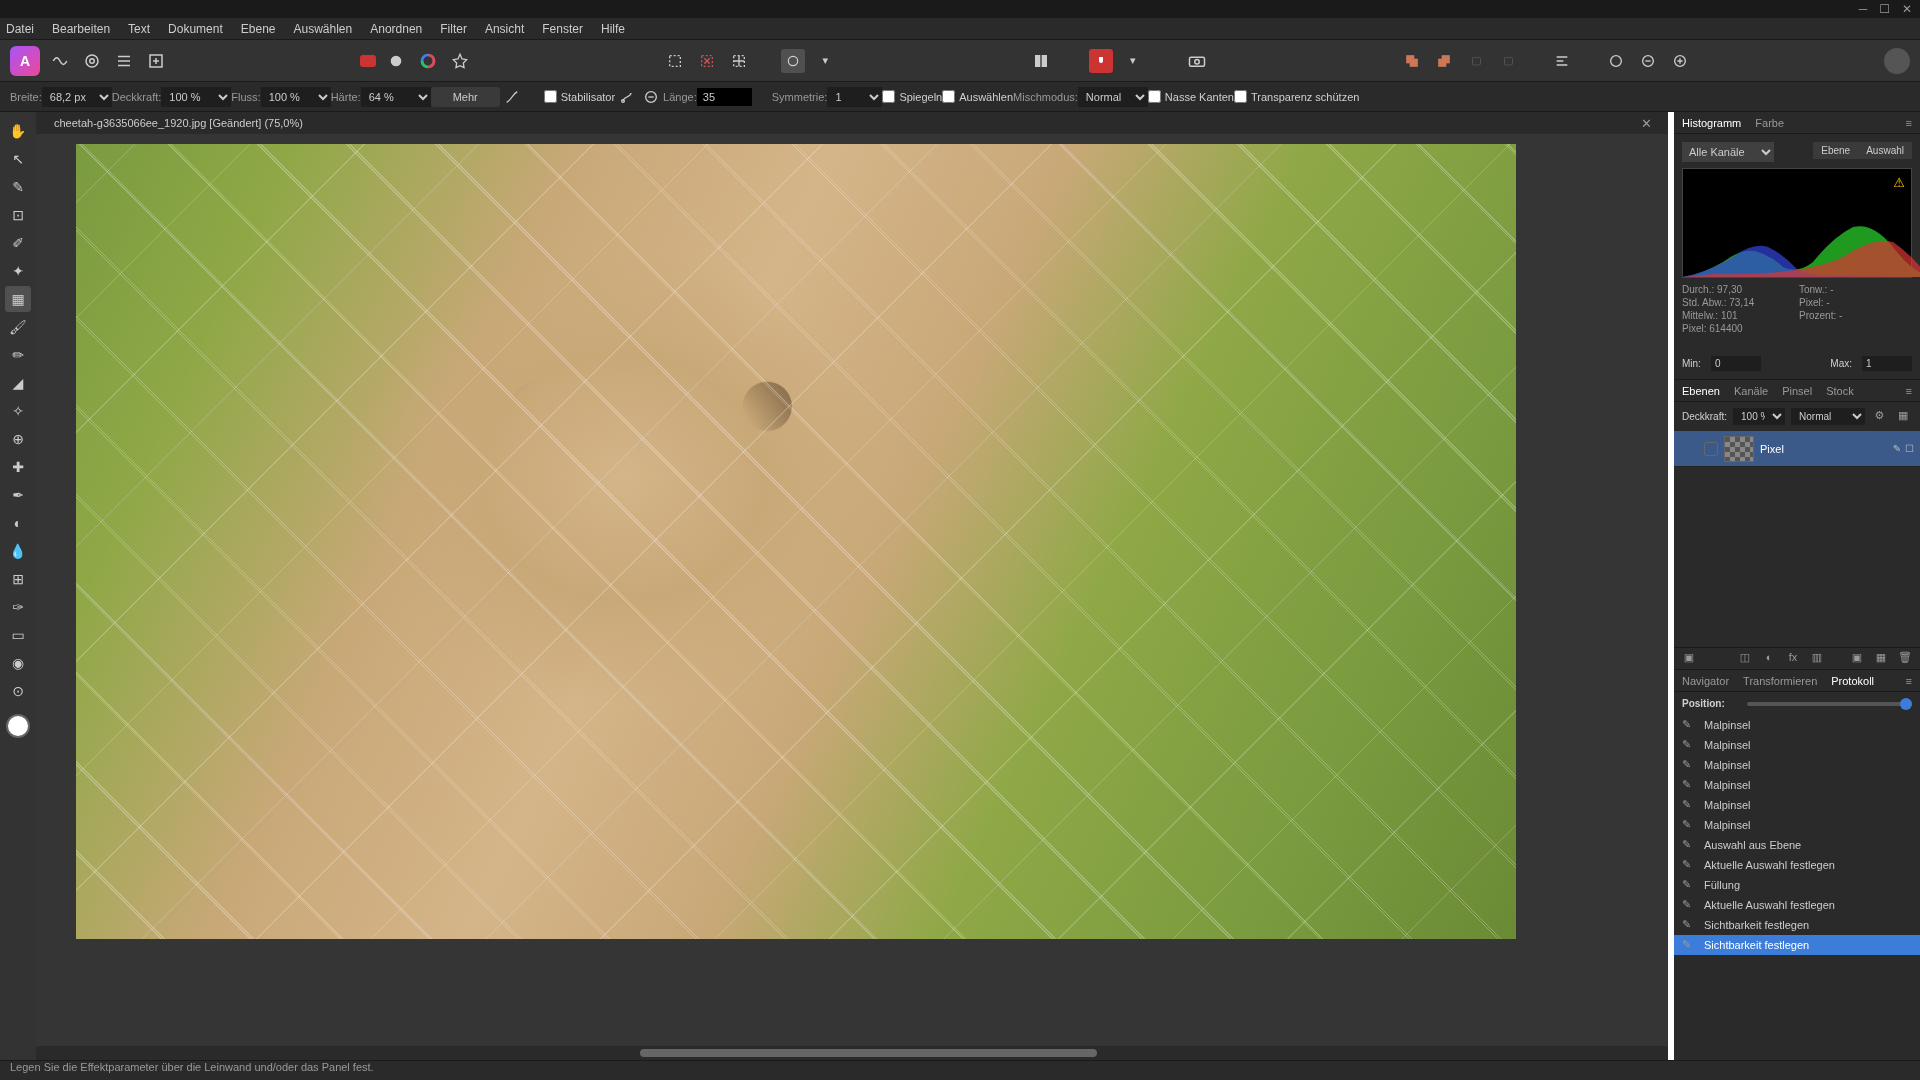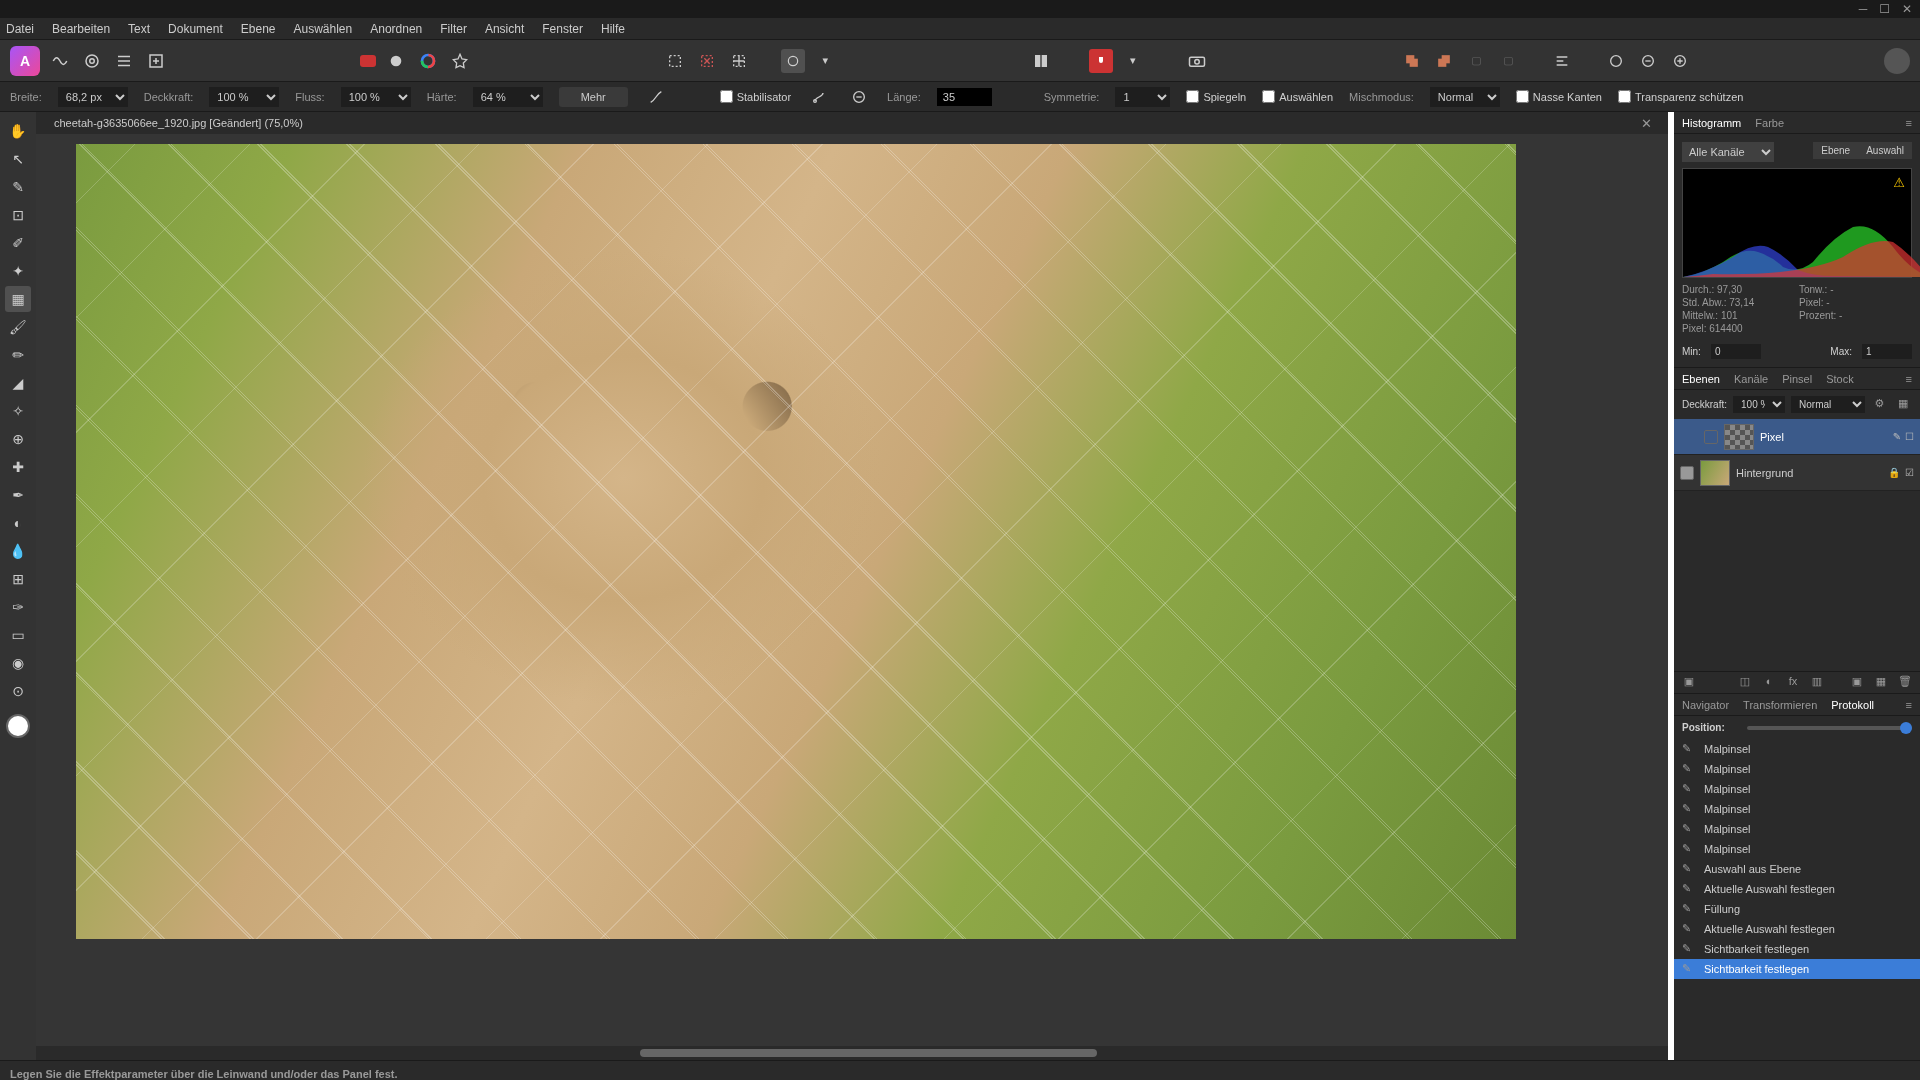--- a/index.html
+++ b/index.html
@@ -16,21 +16,21 @@
 
 .toolbar { height: 42px; background: #333; display: flex; align-items: center; padding: 0 10px; border-bottom: 1px solid #1a1a1a; }
 .tbgroup { display: flex; align-items: center; gap: 8px; }
 .tbicon { width: 24px; height: 24px; display: flex; align-items: center; justify-content: center; color: #ccc; cursor: pointer; border-radius: 3px; }
 .tbicon.app { width: 30px; height: 30px; background: linear-gradient(135deg,#a855f7,#ec4899); border-radius: 6px; color: #fff; font-weight: bold; font-size: 14px; }
 .tbspacer { flex: 1; }
 .tbdrop { width: 24px; height: 24px; background: #505050; border-radius: 3px; display: flex; align-items: center; justify-content: center; }
 .avatar { width: 26px; height: 26px; border-radius: 50%; background: #555; }
 
 
-.contextbar { height: 30px; background: #2a2a2a; display: flex; align-items: center; padding: 0 10px; gap: 16px; border-bottom: 1px solid #1a1a1a; font-size: 11px; }
+.contextbar { height: 30px; background: #2a2a2a; display: flex; align-items: center; padding: 0 10px; gap: 0; border-bottom: 1px solid #1a1a1a; font-size: 11px; }
 .ctxlabel { color: #999; }
 .ctxinput { background: #000000; color: #ccc; border: none; padding: 3px 6px; width: 55px; font-size: 11px; }
 .ctxsel { background: #1e1e1e; color: #ccc; border: none; padding: 3px 4px; width: 70px; font-size: 11px; }
 .ctxbtn { background: #3a3a3a; color: #ccc; border: none; padding: 4px 22px; font-size: 11px; cursor: pointer; border-radius: 3px; }
 .ctxchk { display: flex; align-items: center; gap: 4px; }
 .ctxchk input { accent-color: #666; }
 
 
 .main { display: flex; height: calc(1080px - 18px - 22px - 42px - 30px - 20px); }
 
@@ -60,21 +60,21 @@
 .pmenubtn { margin-left: auto; color: #999; cursor: pointer; }
 
 .histpanel { padding: 8px; }
 .histsel { background: #404040; color: #ccc; border: none; padding: 3px; width: 92px; font-size: 11px; }
 .histbtns { float: right; display: flex; gap: 0; }
 .histbtns button { background: #3a3a3a; color: #ccc; border: none; padding: 3px 8px; font-size: 10px; cursor: pointer; }
 .histogram { width: 100%; height: 110px; background: #000; margin-top: 6px; position: relative; border: 1px solid #444; }
 .histwarn { position: absolute; top: 6px; right: 6px; color: #ffcc00; font-size: 13px; }
 .histcurve { position: absolute; bottom: 0; left: 0; right: 0; height: 75px; }
 .histstats { margin-top: 6px; display: grid; grid-template-columns: 1fr 1fr; gap: 2px 4px; font-size: 10px; color: #999; }
-.histmm { margin-top: 10px; display: flex; gap: 10px; align-items: center; font-size: 10px; }
+.histmm { margin-top: 22px; display: flex; gap: 10px; align-items: center; font-size: 10px; }
 .histmm input { background: #1e1e1e; border: none; color: #ccc; width: 50px; padding: 2px 4px; font-size: 10px; }
 
 .layerspanel { border-top: 1px solid #1a1a1a; }
 .layerctrl { padding: 6px 8px; display: flex; align-items: center; gap: 6px; font-size: 10px; }
 .layerctrl select, .layerctrl input { background: #1e1e1e; color: #ccc; border: none; padding: 2px 4px; font-size: 10px; }
 .layerlist { }
 .layer { display: flex; align-items: center; height: 36px; padding: 0 6px; gap: 6px; border-bottom: 1px solid #222; }
 .layer.selected { background: #3b5a8a; padding-left: 30px; }
 .layer.bg { background: #333; }
 .lvis { width: 14px; height: 14px; border: 1px solid #666; border-radius: 2px; }
@@ -92,21 +92,21 @@
 .historypanel { border-top: 1px solid #1a1a1a; flex: 1; display: flex; flex-direction: column; min-height: 0; }
 .posrow { padding: 6px 8px; display: flex; align-items: center; gap: 22px; font-size: 10px; font-weight: bold; }
 .posslider { flex: 1; height: 4px; background: #555; position: relative; border-radius: 2px; }
 .posslider::after { content:""; position: absolute; right: 0; top: -4px; width: 12px; height: 12px; background: #3b7dd8; border-radius: 50%; }
 .histlist { flex: 1; overflow-y: auto; }
 .histitem { display: flex; align-items: center; padding: 3px 8px; gap: 8px; font-size: 11px; color: #ccc; cursor: pointer; }
 .histitem.selected { background: #3b7dd8; color: #fff; }
 .histicon { width: 14px; height: 14px; color: #999; font-size: 11px; }
 
 
-.statusbar { height: 20px; background: #2a2a2a; display: flex; align-items: flex-end; padding: 0 10px; font-size: 11px; color: #999; border-top: 1px solid #1a1a1a; font-weight: bold; }
+.statusbar { height: 20px; background: #2a2a2a; display: flex; align-items: flex-start; padding: 0 10px; font-size: 11px; color: #999; border-top: 1px solid #1a1a1a; }
 
 svg { display: block; }
 </style>
 </head>
 <body>
 
 <div class="titlebar">
   <span>─</span>
   <span>☐</span>
   <span>✕</span>
@@ -426,29 +426,20 @@
       <div class="layerlist">
         <div class="layer selected">
           <div class="lvis"></div>
           <div class="lthumb checker"></div>
           <span class="lname">Pixel</span>
           <div class="licons">
               <span>✎</span>
               <span>☐</span>
             </div>
         </div>
-        <div class="layer bg">
-          <div class="lvis on"></div>
-          <div class="lthumb img"></div>
-          <span class="lname">Hintergrund</span>
-          <div class="licons">
-              <span>🔒</span>
-              <span>☑</span>
-            </div>
-        </div>
       </div>
       <div style="height:180px"></div>
       <div class="layerfooter">
         <span class="lfbtn">▣</span>
         <span style="flex:1"></span>
         <span class="lfbtn">◫</span>
         <span class="lfbtn">◐</span>
         <span class="lfbtn">fx</span>
         <span class="lfbtn">▥</span>
         <span style="width:10px"></span>

